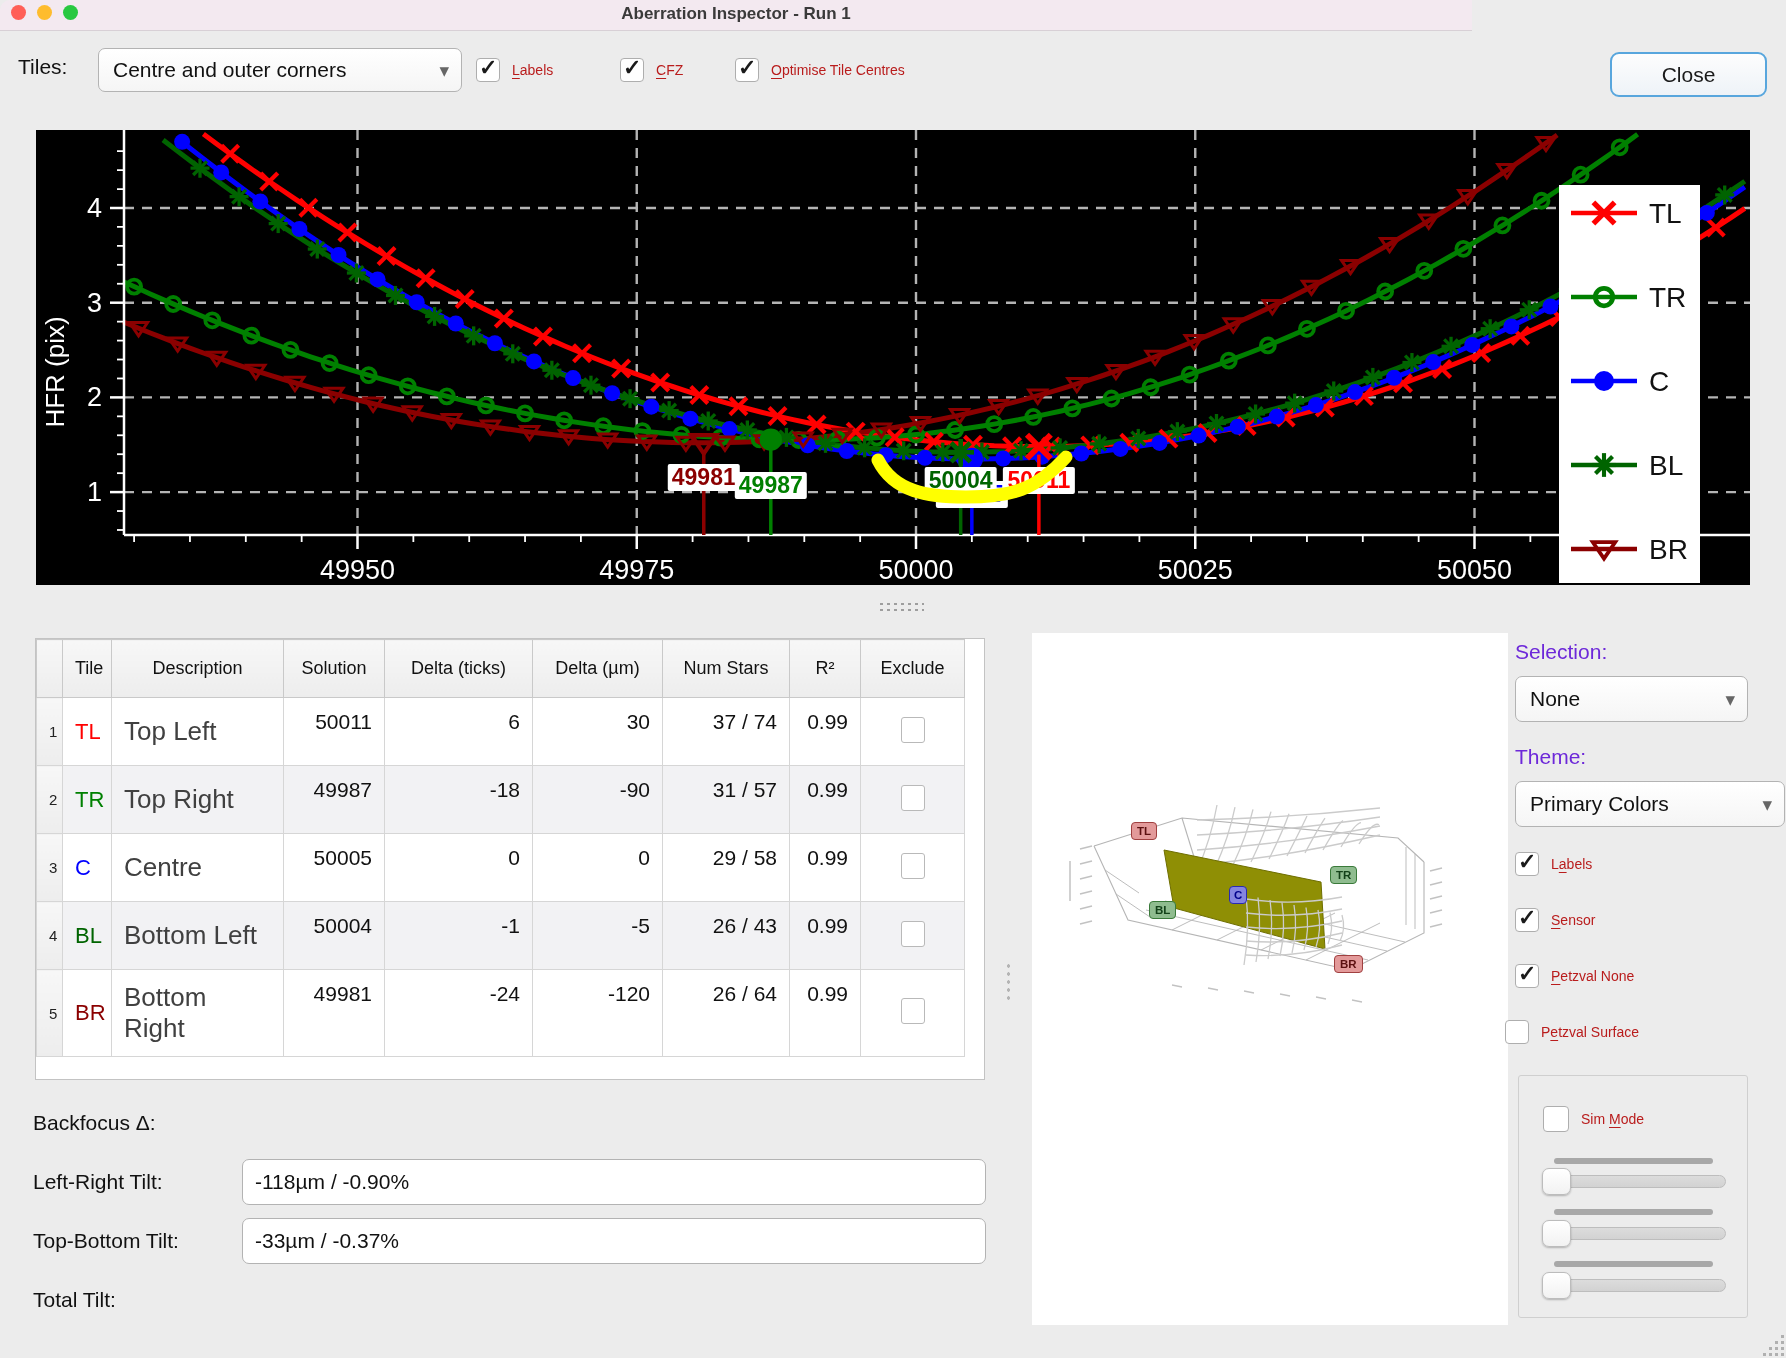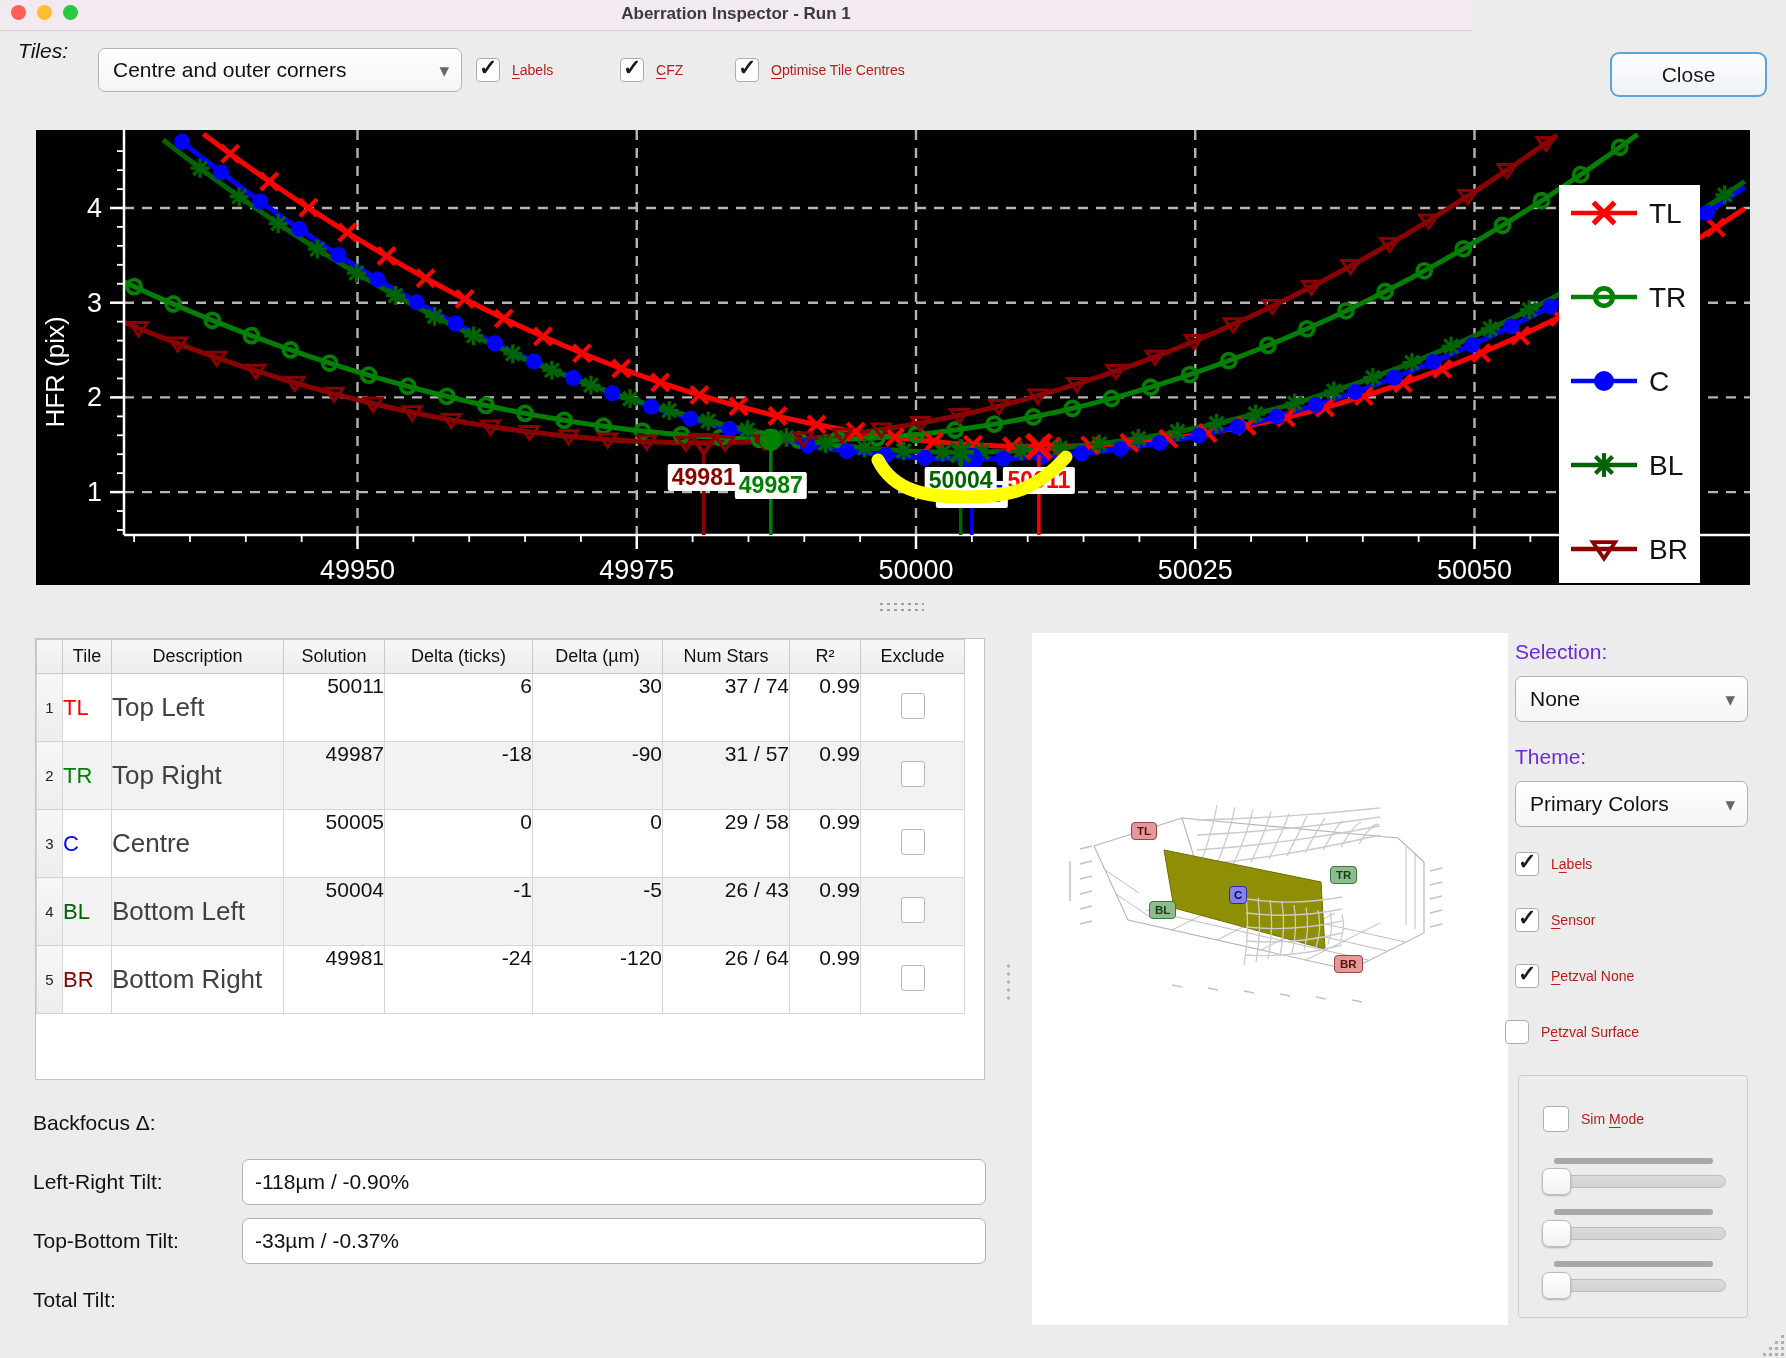--- a/index.html
+++ b/index.html
@@ -21,21 +21,21 @@
   .mn{text-decoration:underline;text-underline-offset:3px;}
   .close-btn{position:absolute;right:19px;top:21px;width:157px;height:45px;background:linear-gradient(#fdfdfd,#eef3f8);border:2px solid #58a6dd;border-radius:9px;font-size:21px;color:#1a1a1a;display:flex;align-items:center;justify-content:center;box-sizing:border-box;cursor:default;}
   
   .chart{position:absolute;left:36px;top:130px;width:1714px;height:455px;background:#000;}
   .chart svg text{font-family:"Liberation Sans",sans-serif;}
   .hsplit{position:absolute;left:878px;top:601px;width:46px;height:13px;background-image:radial-gradient(#9e9e9e 1.2px,transparent 1.4px);background-size:7px 6px;}
   .vsplit{position:absolute;left:1005px;top:962px;width:9px;height:42px;background-image:radial-gradient(#b5b5b5 1.5px,transparent 1.7px);background-size:7px 8px;}
   
   .table-wrap{position:absolute;left:35px;top:638px;width:950px;height:442px;background:#fff;border:1px solid #c3c3c3;box-sizing:border-box;overflow:hidden;}
   table.tiles{border-collapse:collapse;table-layout:fixed;width:928px;}
-  table.tiles th,table.tiles td{border:1px solid #d6d6d6;padding:0;margin:0;}
+  table.tiles th,table.tiles td{border:1px solid #d6d6d6;padding:12px;margin:0;}
   table.tiles thead th{background:linear-gradient(#f7f7f7,#ededed);border-color:#c9c9c9;height:33px;font-size:18px;font-weight:500;color:#111;text-align:center;}
   table.tiles tbody tr{height:68px;}
   table.tiles tbody tr.alt td{background:#f2f2f4;}
   th.rownum{background:linear-gradient(#f7f7f7,#ededed);border-color:#c9c9c9;font-size:15px;font-weight:400;color:#222;text-align:center;vertical-align:middle;}
   td.tile-cell{vertical-align:middle;font-size:22px;font-weight:500;padding-left:8px;}
   td.desc-cell{vertical-align:middle;font-size:26px;color:#404040;padding-left:10px;}
   td.num-cell{vertical-align:top;text-align:right;font-size:21px;color:#111;padding:5px 10px 0 0;}
   td.excl-cell{vertical-align:middle;text-align:center;}
   .excl-box{width:24px;height:26px;background:#fff;border:1.5px solid #b9b9b9;border-radius:3px;display:inline-block;box-sizing:border-box;}
   
@@ -64,21 +64,21 @@
 <div class="window">
 
   <div class="titlebar">
     <span class="tl-dot" style="left:11px;background:#ff5f57;"></span>
     <span class="tl-dot" style="left:37px;background:#febc2e;"></span>
     <span class="tl-dot" style="left:63px;background:#28c840;"></span>
     <div class="title-text">Aberration Inspector - Run 1</div>
   </div>
 
   <div class="toolbar">
-    <span class="tb-label" style="left:18px;top:8px;font-style:italic;">Tiles:</span>
+    <span class="tb-label" style="left:18px;top:24px;">Tiles:</span>
     <div class="dropdown" style="left:98px;top:17px;width:364px;height:44px;">
       <span class="dd-text">Centre and outer corners</span>
       <span class="dd-arrow">▾</span>
     </div>
     <div class="cbrow" style="left:476px;top:27px;">
       <span class="cb checked"></span>
       <span class="cblabel"><span></span><span class="mn">L</span><span>abels</span></span>
     </div>
     <div class="cbrow" style="left:620px;top:27px;">
       <span class="cb checked"></span>
@@ -737,21 +737,21 @@
         <path d="M320,367 L330,369" fill="none" stroke="#c2c2c2" stroke-width="1.5"></path>
         <path d="M38,228 L38,268" fill="none" stroke="#c2c2c2" stroke-width="1.5"></path>
       </svg><div class="badge red" style="left: 99px; top: 189px;">TL</div><div class="badge green" style="left: 298px; top: 233px;">TR</div><div class="badge green" style="left: 117px; top: 268px;">BL</div><div class="badge red" style="left: 302px; top: 322px;">BR</div><div class="badge blue" style="left: 197px; top: 253px;">C</div></div>
 
   <span class="rp-label" style="left:1515px;top:640px;position:absolute;">Selection:</span>
   <div class="dropdown" style="left:1515px;top:676px;width:233px;height:46px;">
     <span class="dd-text">None</span>
     <span class="dd-arrow">▾</span>
   </div>
   <span class="rp-label" style="left:1515px;top:745px;position:absolute;">Theme:</span>
-  <div class="dropdown" style="left:1515px;top:781px;width:233px;height:46px;">
+  <div class="dropdown" style="left:1515px;top:781px;width:270px;height:46px;">
     <span class="dd-text">Primary Colors</span>
     <span class="dd-arrow">▾</span>
   </div>
 
   <div class="cbrow" style="left:1515px;top:852px;">
     <span class="cb checked"></span>
     <span class="cblabel"><span>L</span><span class="mn">a</span><span>bels</span></span>
   </div>
   <div class="cbrow" style="left:1515px;top:908px;">
     <span class="cb checked"></span>

